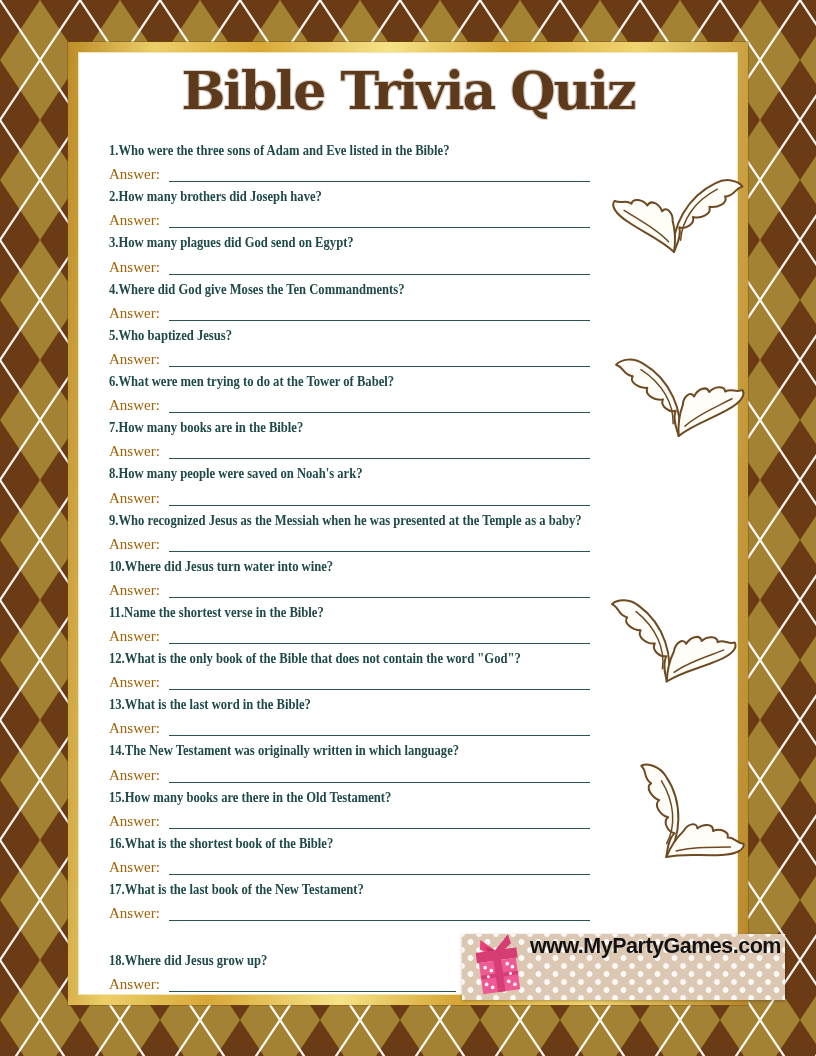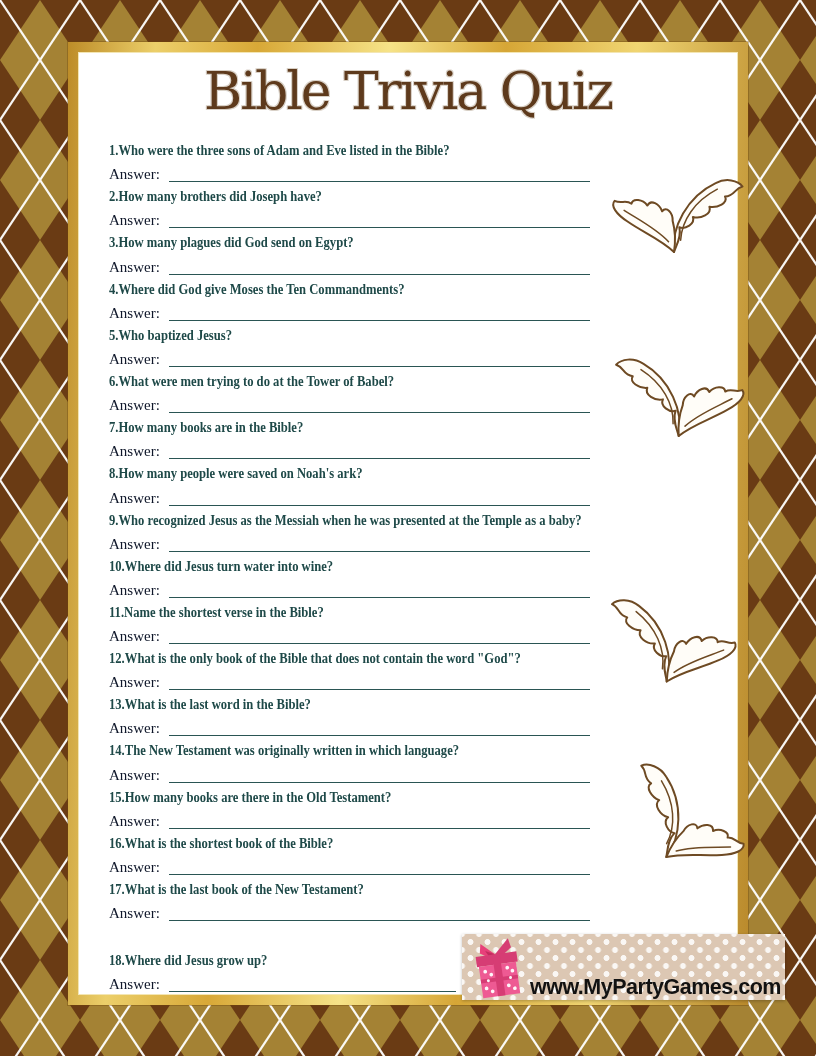--- a/index.html
+++ b/index.html
@@ -22,57 +22,57 @@
     box-shadow:0 0 0 1px rgba(110,70,10,.35);
   }
   .sheet {
     box-sizing:border-box; width:100%; height:100%;
     background:#ffffff; border:1px solid #f3e6b4;
     padding:6px 30px 0 30px;
   }
 
   .title {
     margin:0 0 16px 0; text-align:center;
-    font-family:"DejaVu Serif", serif; font-weight:normal;
+    font-family:"DejaVu Serif", serif; font-weight:bold;
     font-size:52px; line-height:64px; letter-spacing:-2px;
     color:#5e3a1c;
     text-shadow:1px 1px 0 #d8d0c6, -1px -1px 0 #d8d0c6,
                 1px -1px 0 #d8d0c6, -1px 1px 0 #d8d0c6;
   }
 
   .questions { position:relative; }
   .qa { height:46.2px; width:481px; }
   .qa:last-child { width:347px;margin-top:25px; }
   .q {
     height:23px; line-height:23px; margin:0;
     font-weight:bold; font-size:14.5px; color:#1e4948;
     white-space:nowrap; overflow:visible;
     transform:scaleX(0.87); transform-origin:0 50%;
   }
   .a { height:23.2px; display:flex; align-items:flex-end; }
   .alabel {
-    font-size:15px; line-height:22px; color:#0f172a; white-space:pre;text-align:center;
+    font-size:15px; line-height:22px; color:#a16207; white-space:pre;text-align:center;
   }
   .aline {
     flex:1 1 auto; height:17px; margin-left:5px; margin-bottom:3px;
     border-bottom:1.4px solid #2a5553;
   }
 
   
   .wings { position:absolute; z-index:2; width:150px; height:92px; }
   .wings svg { width:100%; height:100%; }
   .wing-1 { left:600px; top:168px; transform:rotate(3deg); }
   .wing-2 { left:606px; top:352px; transform:scaleX(-1) rotate(-2deg); }
   .wing-3 { left:598px; top:598px; transform:scaleX(-1) rotate(-8deg); }
   .wing-4 { left:610px; top:778px; transform:scaleX(-1) rotate(-28deg); }
 
   
   .banner {
     position:absolute; left:462px; top:934px; width:323px; height:66px;
-    z-index:5; display:flex; align-items:flex-end;
+    z-index:5; display:flex; align-items:flex-start;
     background-color:#dcc7b3;
     background-image:
       radial-gradient(circle, rgba(255,255,255,.85) 2.6px, rgba(255,255,255,0) 3.3px),
       radial-gradient(circle, rgba(255,255,255,.85) 2.6px, rgba(255,255,255,0) 3.3px);
     background-size:17px 16px, 17px 16px;
     background-position:0 0, 8.5px 8px;
     box-shadow:0 1px 3px rgba(0,0,0,.25);
   }
   .gift { width:56px; height:62px; margin-left:8px; flex:0 0 auto; }
   .banner-text {

